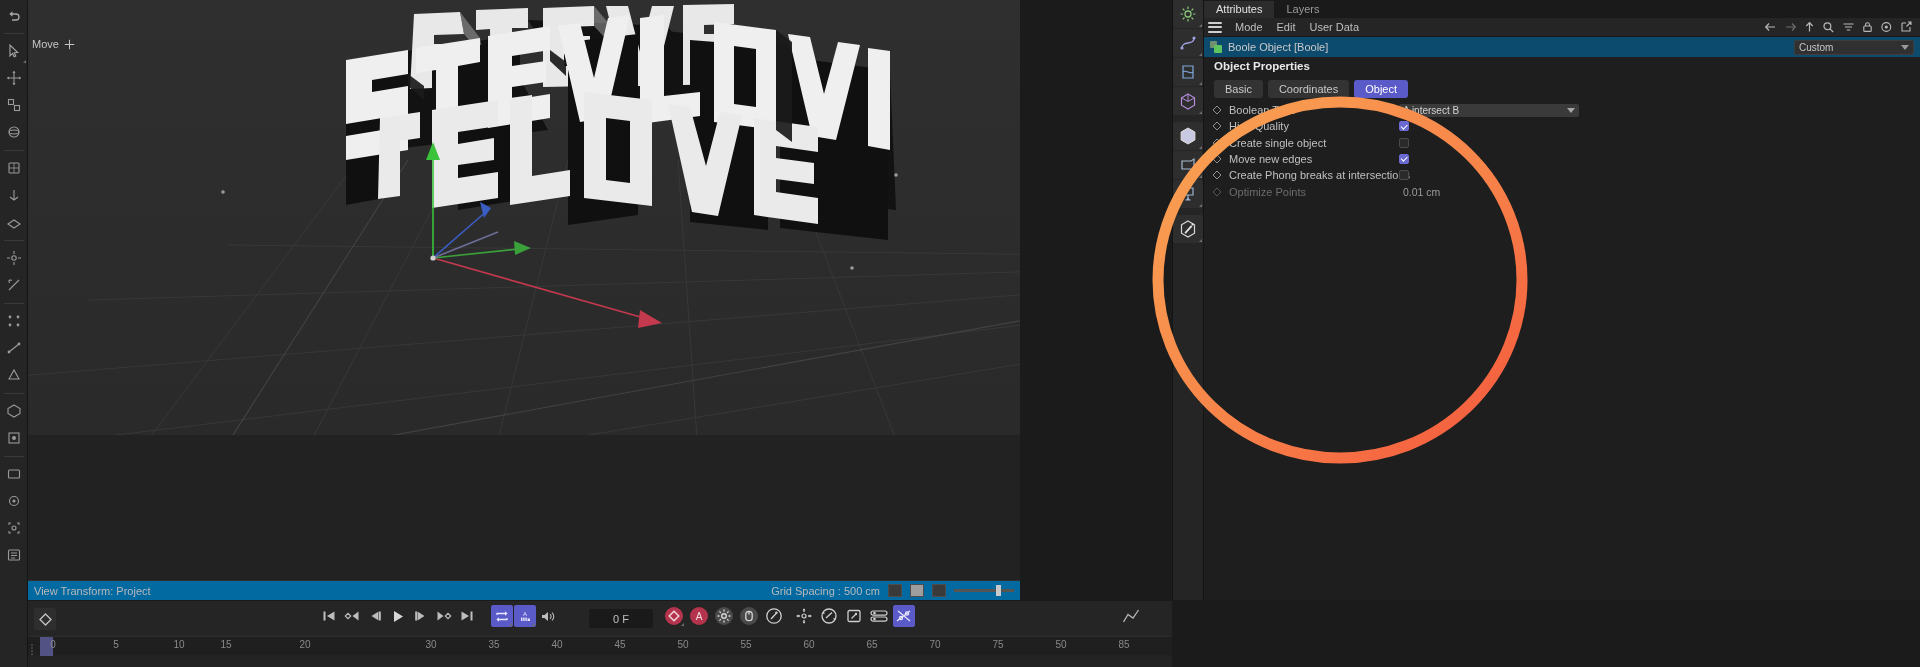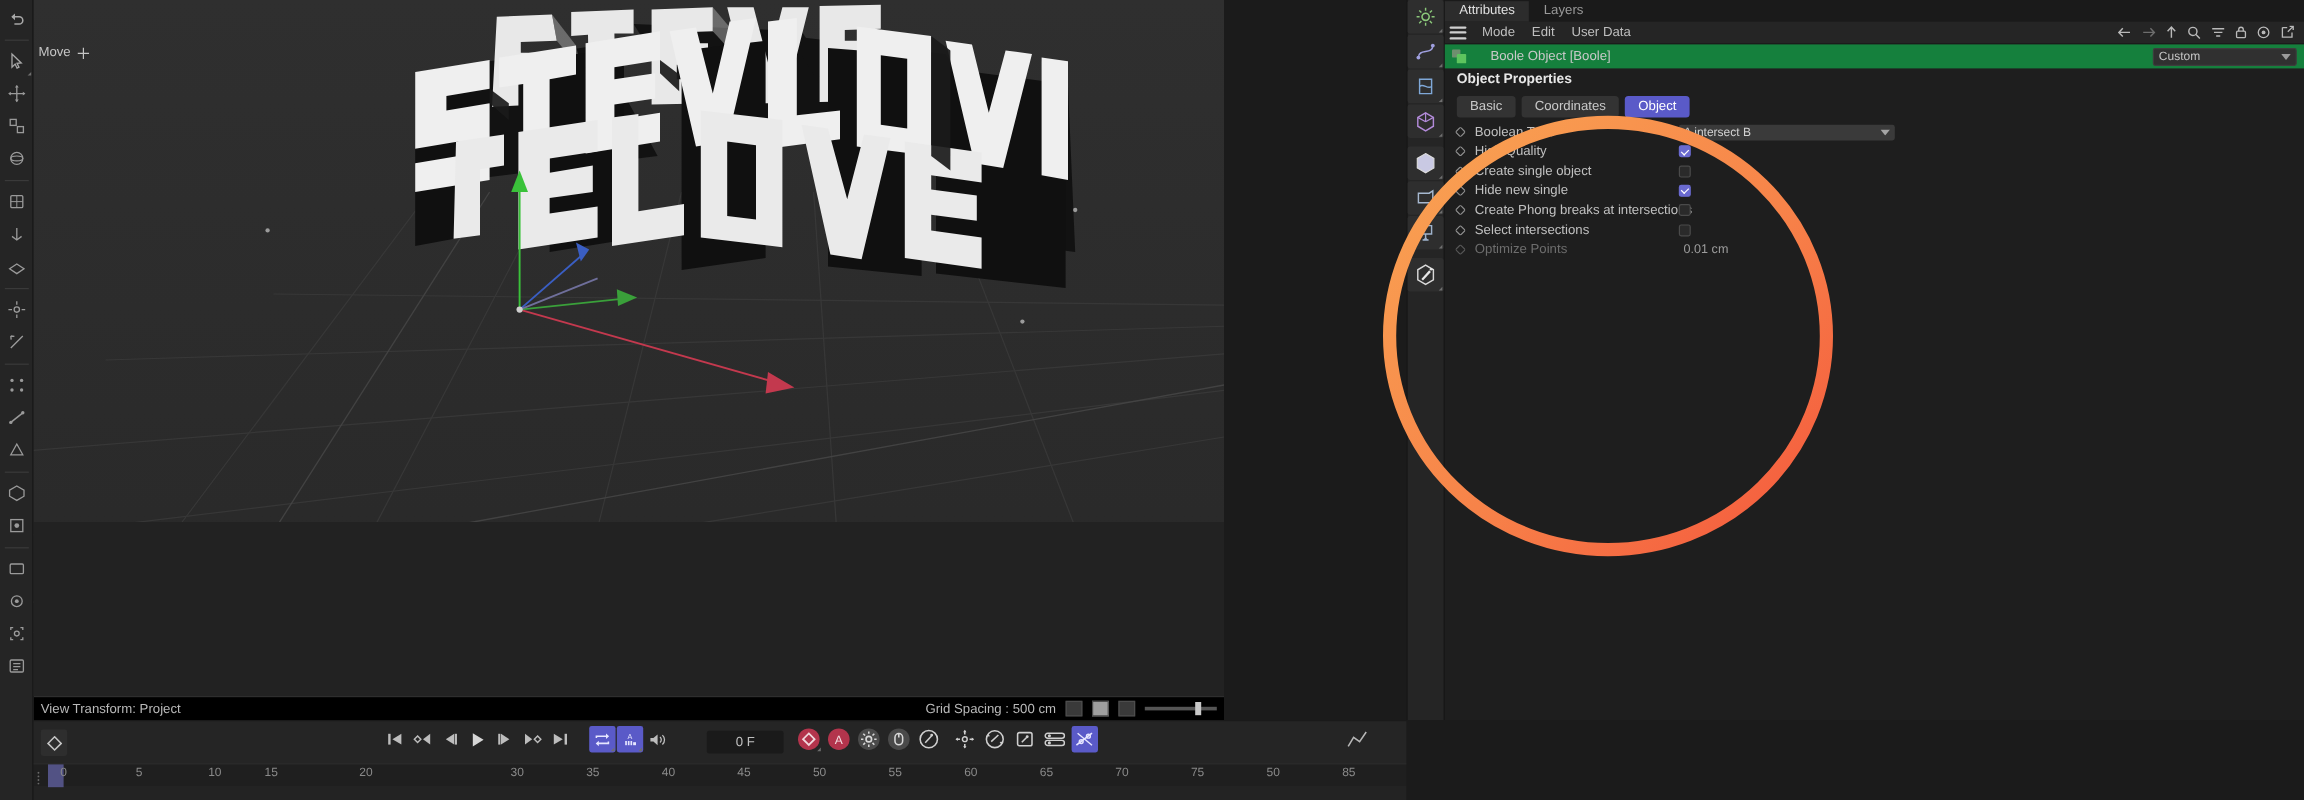--- a/index.html
+++ b/index.html
@@ -36,21 +36,21 @@
   #vp-move-label {
     position: absolute; left: 4px; top: 38px; font-size: 11px; color: #c5c5c5;
     display:flex; align-items:center; gap:5px;
   }
   #vp-bottom-strip {
     position:absolute; left:0; bottom:0; width:100%; height:165px;
     background: #222222;
   }
   #vp-status {
     position:absolute; left:0; bottom:0; width:100%; height:20px;
-    background: #000000; border-top:1px solid #2e2e2e;
+    background: #0369a1; border-top:1px solid #2e2e2e;
     display:flex; align-items:center; font-size:11px; color:#b9b9b9;
   }
   #vp-status .left { margin-left:6px; }
   #vp-status .right { margin-left:auto; display:flex; align-items:center; gap:8px; padding-right:6px;}
   .disp-btn { width:14px; height:13px; border:1px solid #4d4d4d; background:#3a3a3a; display:inline-block;}
   .disp-btn.on { background:#9e9e9e; }
   #zoom-slider { width:60px; height:3px; background:#555; position:relative; }
   #zoom-knob { position:absolute; left:42px; top:-4px; width:5px; height:11px; background:#c9c9c9; }
 
   
@@ -72,22 +72,22 @@
   .attr-tab.active { background:#2c2c2c; color:#e0e0e0; }
   #attr-menubar {
     height:19px; background:#252525; display:flex; align-items:center; gap:0px;
     border-bottom:1px solid #191919; padding-left:4px;
   }
   .hamburger { width:14px; height:11px; display:flex; flex-direction:column; justify-content:space-between; margin-right:6px;}
   .hamburger i { display:block; height:2px; background:#cfcfcf; border-radius:1px; }
   .menu-item { font-size:11px; color:#bfbfbf; padding:0 7px; }
   #attr-menu-icons { margin-left:auto; display:flex; align-items:center; gap:7px; padding-right:7px; }
   #attr-objline {
-    height:20px; display:flex; align-items:center; padding-left:6px; gap:20px;
-    background:#15803d; font-size:11px; color:#c9c9c9;
+    height:20px; display:flex; align-items:center; padding-left:6px; gap:6px;
+    background:#0c4a6e; font-size:11px; color:#c9c9c9;
   }
   #boole-swatch { width:12px; height:12px; position:relative; }
   #custom-select {
     margin-left:auto; margin-right:6px; width:120px; height:15px; background:#303030;
     border:1px solid #3d3d3d; border-radius:2px; font-size:10px; color:#c5c5c5;
     display:flex; align-items:center; padding:0 4px; position:relative;
   }
   #custom-select .cs-arrow { margin-left:auto; }
   #attr-subtabs { display:flex; gap:5px; padding:4px 0 4px 10px; }
   .subtab { font-size:11px; padding:3px 11px; border-radius:3px; background:#333333; color:#c9c9c9; }
@@ -568,45 +568,36 @@
         <span class="prop-label">Create single object</span>
         <span class="prop-ctl">
             <span class="checkbox"></span>
           </span>
       </div>
 
       <div class="prop-row">
         <svg class="prop-diamond" viewBox="0 0 8 8">
             <path d="M4 0 8 4 4 8 0 4z" fill="none" stroke="#8e8e8e" stroke-width="1"></path>
           </svg>
-        <span class="prop-label">Hide new single</span>
+        <span class="prop-label">Move new edges</span>
         <span class="prop-ctl">
             <span class="checkbox on"></span>
           </span>
       </div>
 
       <div class="prop-row">
         <svg class="prop-diamond" viewBox="0 0 8 8">
             <path d="M4 0 8 4 4 8 0 4z" fill="none" stroke="#8e8e8e" stroke-width="1"></path>
           </svg>
         <span class="prop-label" style="width:185px">Create Phong breaks at intersections</span>
         <span class="prop-ctl" style="margin-left:-15px">
             <span class="checkbox"></span>
           </span>
       </div>
 
-      <div class="prop-row">
-        <svg class="prop-diamond" viewBox="0 0 8 8">
-            <path d="M4 0 8 4 4 8 0 4z" fill="none" stroke="#8e8e8e" stroke-width="1"></path>
-          </svg>
-        <span class="prop-label" style="width:185px">Select intersections</span>
-        <span class="prop-ctl" style="margin-left:-15px">
-            <span class="checkbox"></span>
-          </span>
-      </div>
 
       <div class="prop-row">
         <svg class="prop-diamond" viewBox="0 0 8 8">
             <path d="M4 0 8 4 4 8 0 4z" fill="none" stroke="#555" stroke-width="1"></path>
           </svg>
         <span class="prop-label dim" style="width:185px">Optimize Points</span>
         <span class="prop-ctl" style="margin-left:-15px">
           <span id="optimize-val">0.01 cm</span>
         </span>
       </div>

